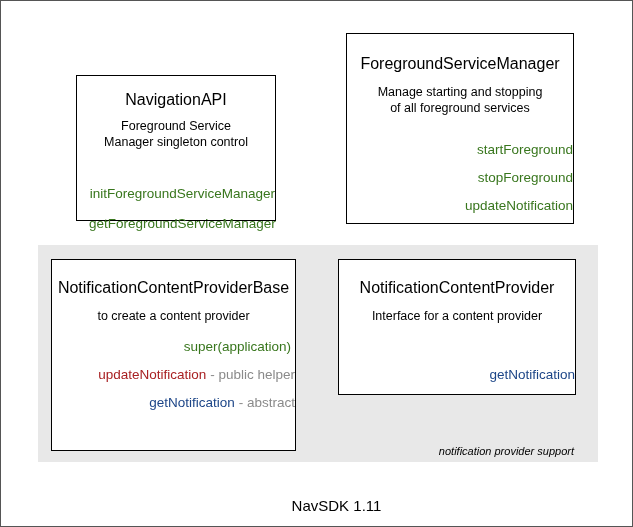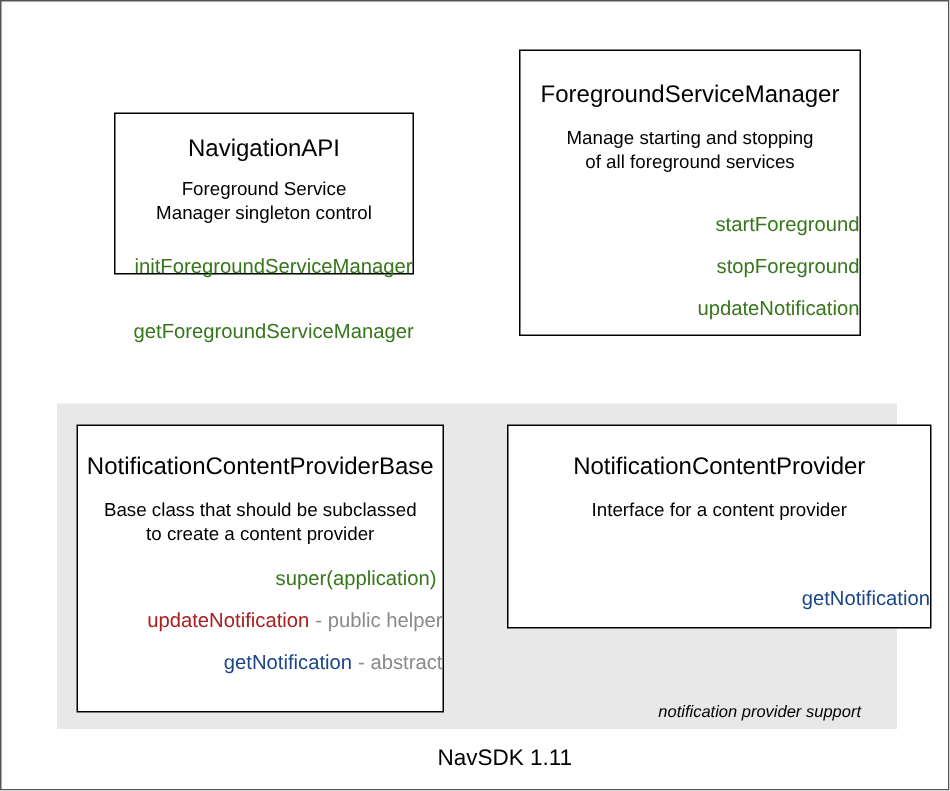--- a/index.html
+++ b/index.html
@@ -40,48 +40,48 @@
     font-size: 13.5px;
     line-height: 15px;
     white-space: nowrap;
   }
   .note { color: var(--note-gray, #8a8a8a); margin-left: 4px; }
   [data-color="green"] { color: var(--method-green, #38761d); }
   [data-color="red"]   { color: var(--method-red, #a82022); }
   [data-color="blue"]  { color: var(--method-blue, #1c4587); }
 
   
-  #box-navigation-api { left: 75px; top: 74px; width: 200px; height: 108px; padding-top: 14px; }
+  #box-navigation-api { left: 75px; top: 74px; width: 200px; height: 146px; padding-top: 14px; }
   #box-navigation-api .desc { margin-top: 10px; }
-  #box-navigation-api .methods { margin-top: 20px; padding-left: 12px; gap: 28px; }
+  #box-navigation-api .methods { margin-top: 36px; padding-left: 12px; gap: 15px; }
 
   
   #box-foreground-service-manager { left: 345px; top: 32px; width: 228px; height: 191px; padding-top: 20px; }
   #box-foreground-service-manager .methods { margin-top: 26px; padding-left: 18px; gap: 13px; }
 
   
   #provider-region {
     position: absolute;
-    left: 37px; top: 268px; width: 560px; height: 217px;
+    left: 37px; top: 244px; width: 560px; height: 217px;
     background: var(--region-bg, #e8e8e8);
   }
   #provider-region-label {
     position: absolute;
     right: 24px; bottom: 5px;
     font-size: 11px;
     color: var(--text, #000);
     font-style: italic;
   }
 
   
   #box-notification-content-provider-base { left: 13px; top: 14px; width: 245px; height: 192px; padding-top: 18px; }
   #box-notification-content-provider-base .methods { margin-top: 14px; padding-left: 24px; gap: 13px; }
 
   
-  #box-notification-content-provider { left: 300px; top: 14px; width: 283px; height: 136px; padding-top: 18px; }
+  #box-notification-content-provider { left: 300px; top: 14px; width: 238px; height: 136px; padding-top: 18px; }
   #box-notification-content-provider .methods { margin-top: 42px; padding-left: 23px; }
 
   #footer-label {
     position: absolute;
     left: 0; top: 496px; width: 100%;
     text-align: center;
     font-size: 15px;
     color: var(--text, #000);
     padding-left: 40px;
   }
@@ -124,21 +124,20 @@
         <span data-color="green">updateNotification</span>
       </div>
     </div>
   </div>
 
   <div id="provider-region">
 
     <div class="box" id="box-notification-content-provider-base">
       <div class="title">NotificationContentProviderBase</div>
       <div class="desc">
-        <div>Base class that should be subclassed</div>
         <div>to create a content provider</div>
       </div>
       <div class="methods">
         <div class="method">
           <span data-color="green">super(application)</span><span class="note"></span>
         </div>
         <div class="method">
           <span data-color="red">updateNotification</span><span class="note">- public helper</span>
         </div>
         <div class="method">

